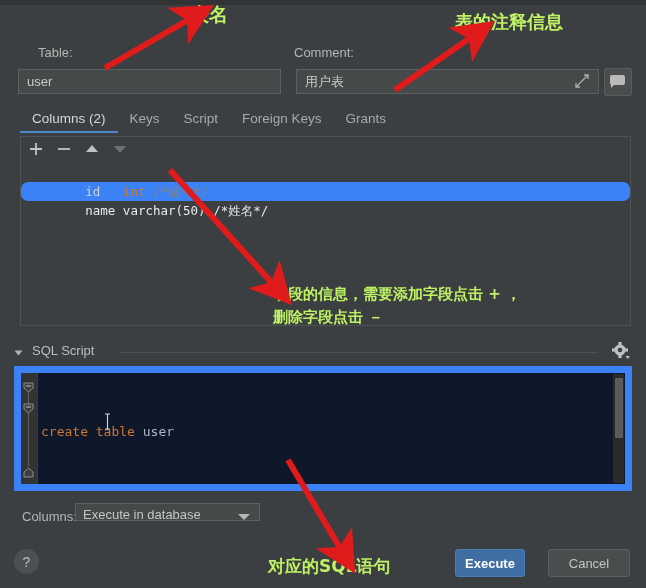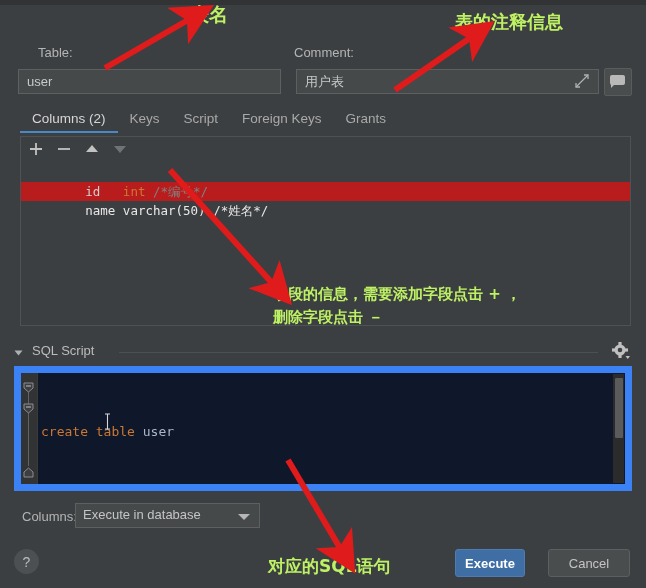--- a/index.html
+++ b/index.html
@@ -183,21 +183,21 @@
     font-size: 12.5px;
     padding-top: 2px;
   }
   .col-row {
     height: 19px;
     line-height: 19px;
     padding-left: 4px;
     white-space: pre;
     cursor: pointer;
   }
-  .col-row.selected { background: #b91c1c; }
+  .col-row.selected { background: #3b82f6; border-radius: 7px; }
   .tk-name  { color: #d0d0d0; }
   .tk-type  { color: #cc7832; }
   .tk-cmt   { color: #808080; }
   .col-row.selected .tk-name,
   .col-row.selected .tk-type,
   .col-row.selected .tk-cmt { color: #e8e8e8; }
 
   
   .sql-header {
     position: absolute;
@@ -297,21 +297,21 @@
 
   
   .action-lbl {
     position: absolute;
     left: 22px; top: 509px;
     font-size: 13px; color: #b4b4b4;
   }
   .combo {
     position: absolute;
     left: 75px; top: 503px;
-    width: 185px; height: 25px;
+    width: 185px; height: 18px;
     background: #45494a;
     border: 1px solid #5e6060;
     box-sizing: border-box;
     cursor: pointer;
   }
   .combo-text {
     position: absolute;
     left: 7px; top: 3px;
     font-size: 13px; color: #c5c5c5;
   }

